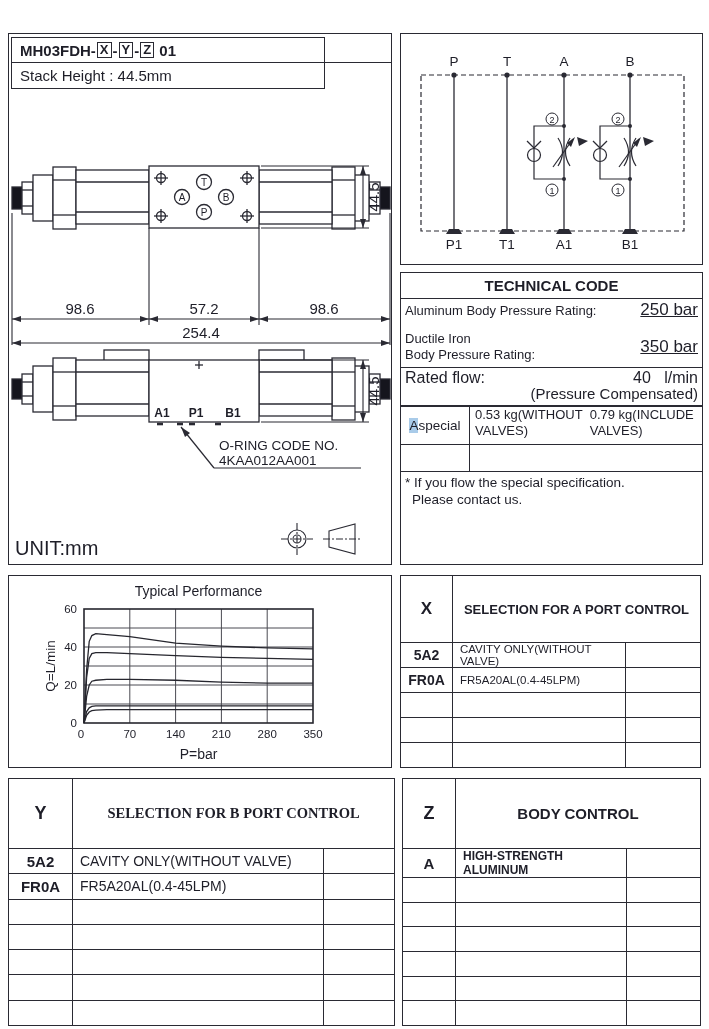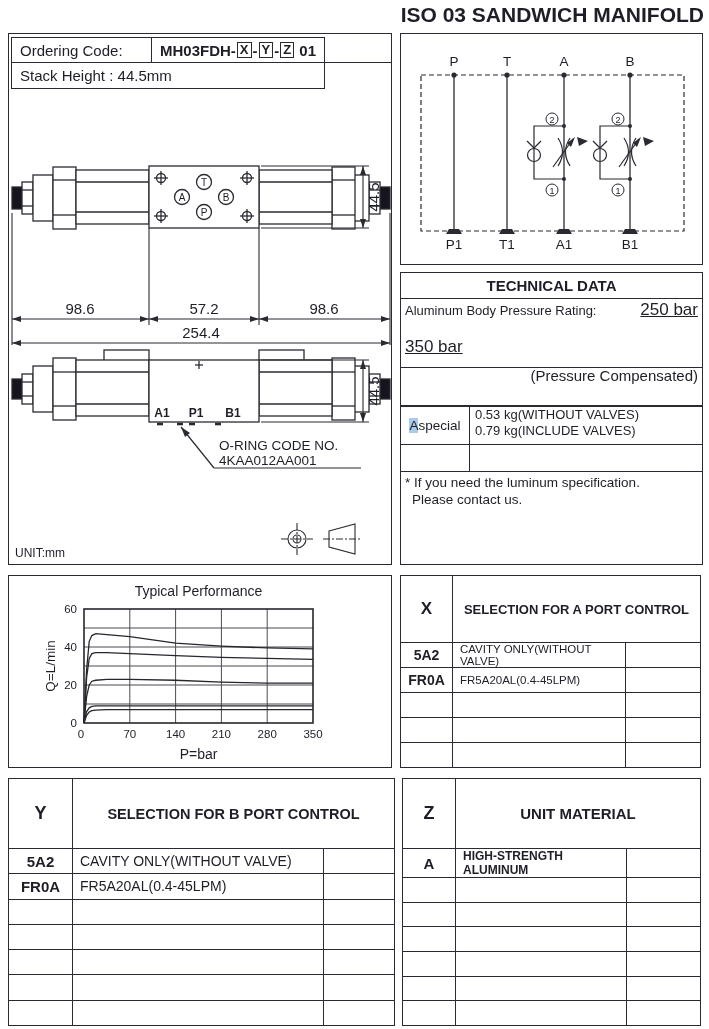--- a/index.html
+++ b/index.html
@@ -33,27 +33,25 @@
   .st-row:last-child{border-bottom:none;}
   .st-c1{display:flex;align-items:center;justify-content:center;font-weight:bold;border-right:1.2px solid var(--line);box-sizing:border-box;}
   .st-c2{display:flex;align-items:center;padding:0 7px;border-right:1.2px solid var(--line);box-sizing:border-box;}
   .st-c3{box-sizing:border-box;}
 </style>
 </head>
 <body>
 
 <div id="page">
 
-  <div id="doc-title">ISO 03 SANDWICH MANIFOLD</div>
 
   <div class="box" style="left:8px;top:33px;width:384px;height:532px;">
 
     <div class="abs" style="left:2px;top:3px;width:314px;">
       <div class="ord-row" style="height:26px;">
-        <div class="ord-cell" style="width:145px;border-right:1.5px solid var(--line);">Ordering Code:</div>
         <div class="ord-cell code" style="flex:1;">
           <span>MH03FDH-</span><span class="boxed">X</span>-<span class="boxed">Y</span>-<span class="boxed">Z</span>&nbsp;<span>01</span>
         </div>
       </div>
       <div class="ord-row" style="height:27px;margin-top:-1.5px;">
         <div class="ord-cell" style="flex:1;font-size:15px;">Stack Height : 44.5mm</div>
       </div>
     </div>
     <div class="abs" style="left:316px;top:27.5px;width:67px;height:0;border-top:1.5px solid var(--line);"></div>
 
@@ -205,21 +203,21 @@
       <g stroke="var(--line)" stroke-width="1.1">
         <line x1="252" y1="12" x2="360" y2="12"></line>
           <line x1="252" y1="74" x2="360" y2="74"></line>
         <line x1="354" y1="12" x2="354" y2="74"></line>
       </g>
       <polygon points="354,12 351,21 357,21" fill="var(--line)"></polygon>
       <polygon points="354,74 351,65 357,65" fill="var(--line)"></polygon>
       <text transform="translate(370,43) rotate(-90)" text-anchor="middle" font-size="15">44.5</text>
     </svg>
 
-    <div class="abs" style="left:6px;bottom:4px;font-size:12px;">UNIT:mm</div>
+    <div class="abs" style="left:6px;bottom:4px;font-size:20px;">UNIT:mm</div>
 
     <svg class="abs" style="right:24px;bottom:6px;" width="90" height="38" viewBox="0 0 90 38">
       <g stroke="var(--line)" stroke-width="1.1" fill="none">
         <circle cx="20" cy="19" r="9"></circle>
         <circle cx="20" cy="19" r="4"></circle>
         <line x1="4" y1="19" x2="36" y2="19" stroke-dasharray="7 2 2 2"></line>
         <line x1="20" y1="3" x2="20" y2="35" stroke-dasharray="7 2 2 2"></line>
         <polygon points="52,11 78,4 78,34 52,27"></polygon>
         <line x1="46" y1="19" x2="84" y2="19" stroke-dasharray="7 2 2 2"></line>
       </g>
@@ -299,54 +297,62 @@
       <g font-size="13.5" text-anchor="middle">
         <text x="53" y="215">P1</text>
         <text x="106" y="215">T1</text>
         <text x="163" y="215">A1</text>
         <text x="229" y="215">B1</text>
       </g>
     </svg>
   </div>
 
   <div class="box" style="left:400px;top:272px;width:303px;height:293px;">
-    <div class="td-sep" style="height:25px;display:flex;align-items:center;justify-content:center;font-weight:bold;font-size:15px;">TECHNICAL DATA</div>
+    <div class="td-sep" style="height:25px;display:flex;align-items:center;justify-content:center;font-weight:bold;font-size:15px;">TECHNICAL CODE</div>
     <div class="td-row" style="height:28px;">
       <div class="flexr" style="height:100%;gap:12px;">
         <span class="small">Aluminum Body Pressure Rating:</span>
         <span class="big">250 bar</span>
       </div>
     </div>
     <div class="td-row td-sep" style="height:41px;">
       <div class="flexr" style="height:100%;align-items:center;">
+        <span class="small" style="line-height:1.25;">
+          <span>Ductile Iron</span><br>
+          <span>Body Pressure Rating:</span>
+        </span>
         <span class="big">350 bar</span>
       </div>
     </div>
     <div class="td-row td-sep" style="height:38px;">
+      <div class="flexr">
+        <span class="med">Rated flow:</span>
+        <span class="med"><span>40</span>&nbsp;&nbsp;&nbsp;<span>l/min</span></span>
+      </div>
       <div style="text-align:right;font-size:15px;margin-top:-2px;">(Pressure Compensated)</div>
     </div>
 
     <div style="border-top:1.5px solid var(--line);border-bottom:1.5px solid var(--line);height:64px;display:flex;flex-direction:column;">
       <div style="flex:0 0 37px;display:flex;border-bottom:1.2px solid var(--line);">
         <div style="width:68px;border-right:1.2px solid var(--line);display:flex;align-items:center;justify-content:center;font-size:13.5px;">
             <span class="hl">A</span>
             <span>special</span>
           </div>
-        <div style="flex:1;display:flex;flex-direction:column;justify-content:flex-start;padding-left:5px;font-size:13px;line-height:1.2;">
+        <div style="flex:1;display:flex;justify-content:space-between;padding-left:5px;font-size:13px;line-height:1.2;">
           <span>0.53  kg(WITHOUT VALVES)</span>
           <span>0.79  kg(INCLUDE VALVES)</span>
         </div>
       </div>
       <div style="flex:1;display:flex;">
         <div style="width:68px;border-right:1.2px solid var(--line);"></div>
           <div style="flex:1;"></div>
       </div>
     </div>
     <div class="td-row" style="padding-top:3px;font-size:13.5px;line-height:1.25;">
-      <div>* If you need the luminum specification.</div>
+      <div>* If you flow the special specification.</div>
       <div style="padding-left:7px;">Please contact us.</div>
     </div>
   </div>
 
   <div class="box" style="left:8px;top:575px;width:384px;height:193px;">
     <svg id="perf-chart" width="381" height="190" viewBox="0 0 381 190">
         <line x1="75" y1="128" x2="304" y2="128" stroke="#4a4a52" stroke-width="1"></line>
         <line x1="75" y1="109" x2="304" y2="109" stroke="#4a4a52" stroke-width="1"></line>
         <line x1="75" y1="90" x2="304" y2="90" stroke="#4a4a52" stroke-width="1"></line>
         <line x1="75" y1="71" x2="304" y2="71" stroke="#4a4a52" stroke-width="1"></line>
@@ -405,21 +411,21 @@
       <div class="st-row">
         <div class="st-c1" style="width: 52px; font-size: 14px;"></div>
         <div class="st-c2" style="width: 173px; font-size: 11.5px;"></div>
         <div class="st-c3" style="flex: 1 1 0%;"></div>
       </div>
     </div>
 
   <div class="box sel-table" style="left:8px;top:778px;width:387px;height:248px;">
       <div class="st-head" style="height: 69px;">
         <div class="st-key" style="width: 64px; font-size: 18px;">Y</div>
-        <div class="st-title" style="font-size: 14.5px;">SELECTION FOR B PORT  CONTROL</div>
+        <div class="st-title" style="font-size: 14.5px; font-family: Liberation Serif, serif;">SELECTION FOR B PORT  CONTROL</div>
       </div>
       <div class="st-row">
         <div class="st-c1" style="width: 64px; font-size: 15px;">5A2</div>
         <div class="st-c2" style="width: 251px; font-size: 14px;">CAVITY ONLY(WITHOUT VALVE)</div>
         <div class="st-c3" style="flex: 1 1 0%;"></div>
       </div>
       <div class="st-row">
         <div class="st-c1" style="width: 64px; font-size: 15px;">FR0A</div>
         <div class="st-c2" style="width: 251px; font-size: 14px;">FR5A20AL(0.4-45LPM)</div>
         <div class="st-c3" style="flex: 1 1 0%;"></div>
@@ -447,21 +453,21 @@
       <div class="st-row">
         <div class="st-c1" style="width: 64px; font-size: 15px;"></div>
         <div class="st-c2" style="width: 251px; font-size: 14px;"></div>
         <div class="st-c3" style="flex: 1 1 0%;"></div>
       </div>
     </div>
 
   <div class="box sel-table" style="left:402px;top:778px;width:299px;height:248px;">
       <div class="st-head" style="height: 69px;">
         <div class="st-key" style="width: 53px; font-size: 18px;">Z</div>
-        <div class="st-title" style="font-size: 15px;">UNIT MATERIAL</div>
+        <div class="st-title" style="font-size: 15px;">BODY CONTROL</div>
       </div>
       <div class="st-row">
         <div class="st-c1" style="width: 53px; font-size: 15px;">A</div>
         <div class="st-c2" style="width: 171px; font-size: 12px; font-weight: bold;">HIGH-STRENGTH ALUMINUM</div>
         <div class="st-c3" style="flex: 1 1 0%;"></div>
       </div>
       <div class="st-row">
         <div class="st-c1" style="width: 53px; font-size: 15px;"></div>
         <div class="st-c2" style="width: 171px; font-size: 12px; font-weight: bold;"></div>
         <div class="st-c3" style="flex: 1 1 0%;"></div>

